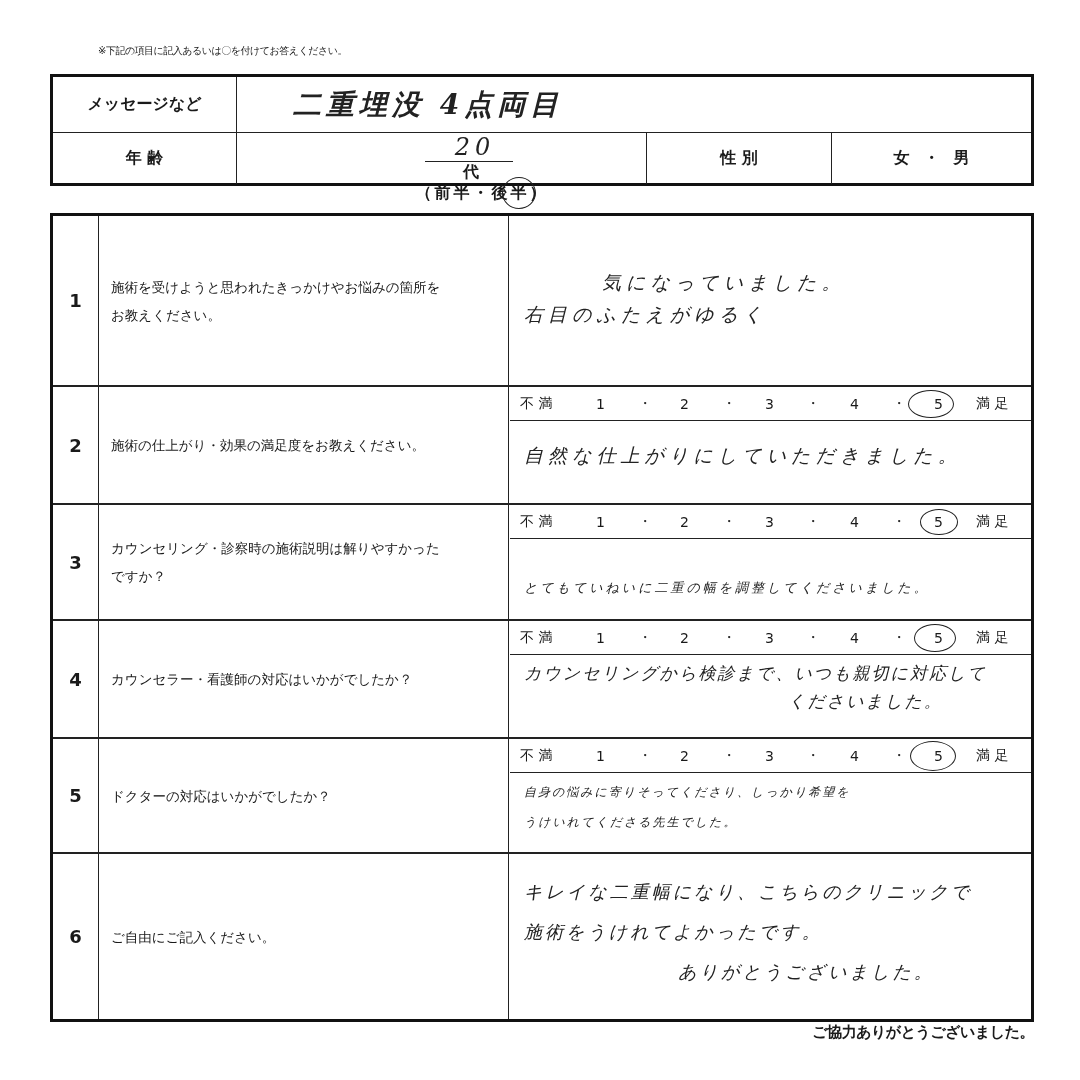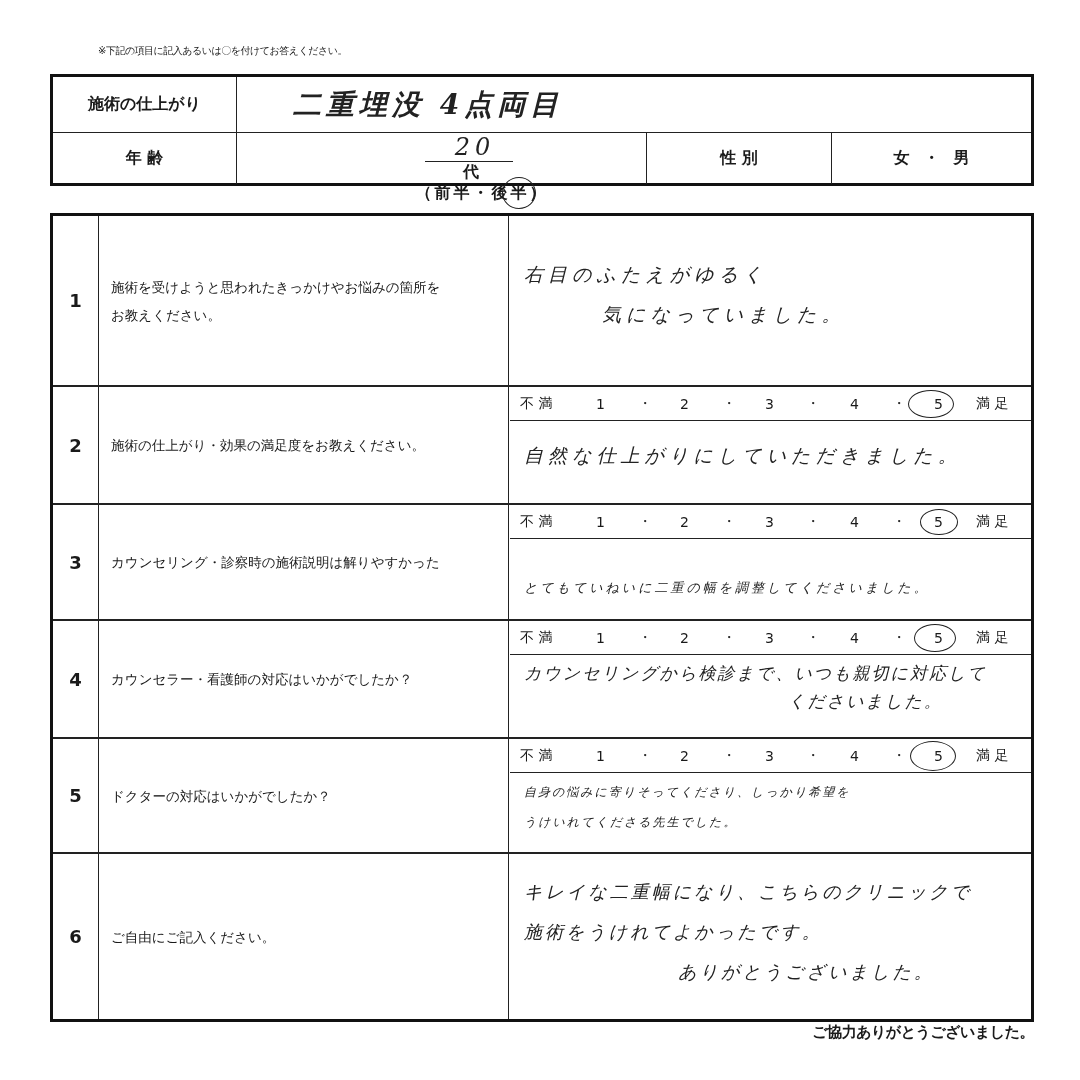--- a/index.html
+++ b/index.html
@@ -30,21 +30,21 @@
   .ansText { position:absolute; left:14px; right:6px; font-size:19px; line-height:32px; }
   .thanks { right:46px; top:1023px; font-size:15px; font-weight:bold; letter-spacing:-0.5px; }
 </style>
 </head>
 <body>
 
 <div class="abs instr">※下記の項目に記入あるいは〇を付けてお答えください。</div>
 
 <div class="abs htable">
   <div class="hrow hrow1">
-    <div class="hcell" style="left:0;width:183px;">施術の仕上がり</div>
+    <div class="hcell" style="left:0;width:183px;">メッセージなど</div>
     <div class="vline" style="left:183px;"></div>
     <div class="hcell hand" style="left:240px;justify-content:flex-start;font-size:28px;">二重埋没 4点両目</div>
   </div>
   <div class="hrow hrow2">
     <div class="hcell" style="left:0;width:183px;">年 齢</div>
     <div class="vline" style="left:183px;"></div>
     <div class="hcell" style="left:236px;justify-content:flex-start;width:360px;flex-direction:column;">
       <span class="hand" style="font-size:24px;border-bottom:1.5px solid #222;padding:0 18px 0 30px;">20</span>
       <span style="margin-left:4px;">代</span>
       <span style="margin-left:26px;letter-spacing:3px;position:relative;">
@@ -67,22 +67,22 @@
 <div class="abs mtable">
 
   <div class="row" style="top:0;height:171px;">
     <div class="num">1</div>
     <div class="q">
       <div>施術を受けようと思われたきっかけやお悩みの箇所を</div>
       <div>お教えください。</div>
     </div>
     <div class="ans">
       <div class="ansText hand" style="top:42px;">
+        <div style="padding-left:78px;margin-top:8px;">気になっていました。</div>
         <div>右目のふたえがゆるく</div>
-        <div style="padding-left:78px;margin-top:8px;">気になっていました。</div>
       </div>
     </div>
   </div>
 
   <div class="row" style="top:171px;height:118px;">
     <div class="num">2</div>
     <div class="q">
       <div>施術の仕上がり・効果の満足度をお教えください。</div>
     </div>
     <div class="ans">
@@ -101,20 +101,21 @@
         <span style="left:466px;">満 足</span>
       </div>
       <div class="ansText hand" style="top:52px;">自然な仕上がりにしていただきました。</div>
     </div>
   </div>
 
   <div class="row" style="top:289px;height:116px;">
     <div class="num">3</div>
     <div class="q">
       <div>カウンセリング・診察時の施術説明は解りやすかった</div>
+      <div>ですか？</div>
     </div>
     <div class="ans">
       <div class="rating">
         <span style="left:10px;">不 満</span>
         <span style="left:86px;">1</span>
         <span style="left:128px;">・</span>
         <span style="left:170px;">2</span>
         <span style="left:212px;">・</span>
         <span style="left:255px;">3</span>
         <span style="left:296px;">・</span>

